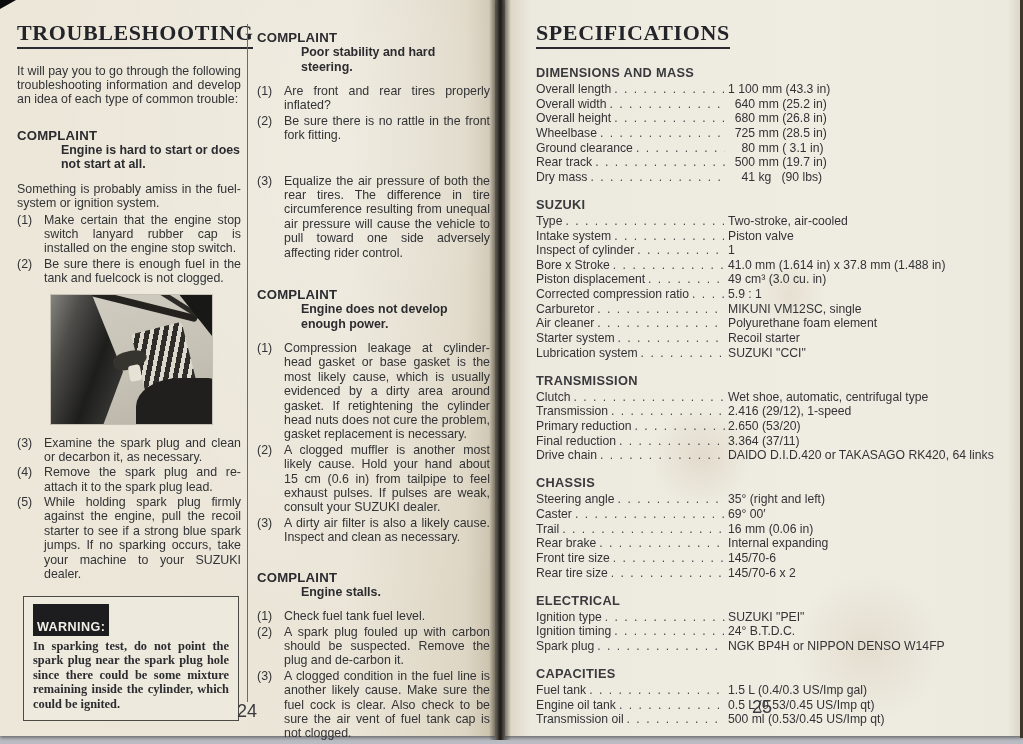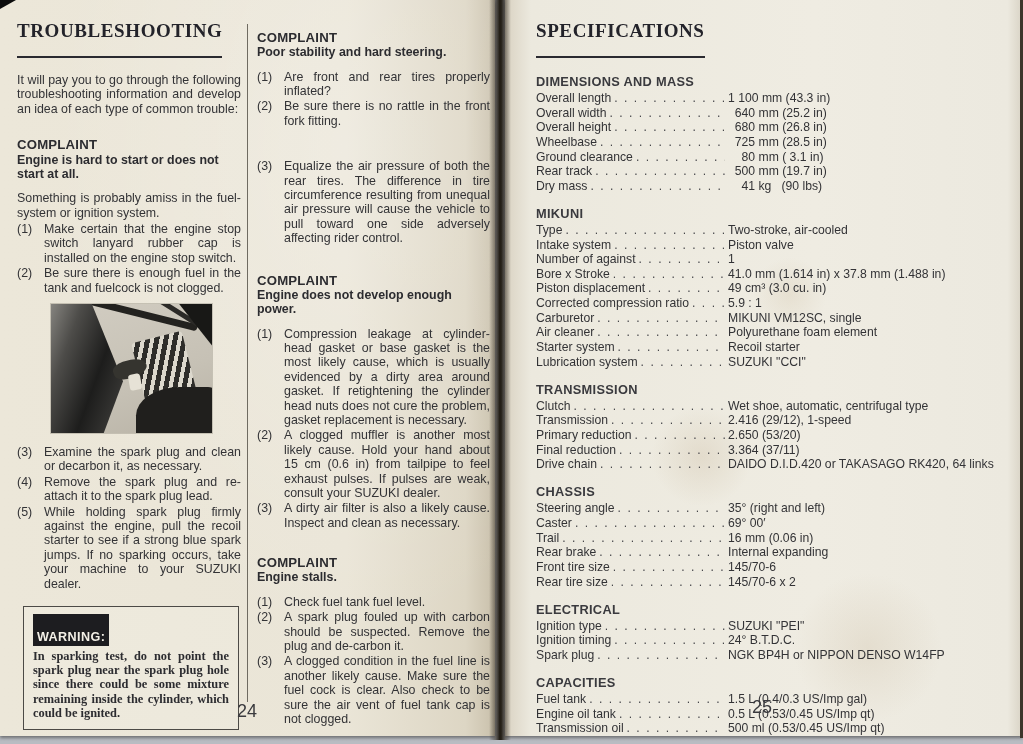--- a/index.html
+++ b/index.html
@@ -33,27 +33,27 @@
     border-top:9px solid #0c0c0c;border-right:16px solid transparent;}
   .right-edge{position:absolute;right:0;top:0;width:3px;height:738px;background:#3c362b;}
 
   
   .col1{position:absolute;left:17px;top:20px;width:224px;font-size:12.4px;line-height:1.16;}
   .col2{position:absolute;left:257px;top:30px;width:233px;font-size:12.4px;line-height:1.16;}
   .col-divider{position:absolute;left:247px;top:24px;width:1px;height:678px;background:#6f6b61;}
 
   h1.doc-title{
     font-family:"Liberation Serif","DejaVu Serif",serif;
-    font-size:19px;font-weight:bold;letter-spacing:.6px;color:#23232a;
-    margin:0 0 0 0;display:inline-block;border-bottom:2.5px solid #2a2a30;padding-bottom:14px;
+    font-size:22px;font-weight:bold;letter-spacing:.6px;color:#23232a;
+    margin:0 0 0 0;display:inline-block;border-bottom:2.5px solid #2a2a30;padding-bottom:1px;
   }
   .just{text-align:justify;}
   .intro{margin:15px 0 0 0;}
   .c-head{font-weight:bold;font-size:13.2px;letter-spacing:.2px;color:#2c2c30;}
-  .c-sub{font-weight:bold;font-size:12.4px;color:#2c2c30;margin-bottom:10px;}
+  .c-sub{font-weight:bold;font-size:12.4px;color:#2c2c30;margin-bottom:10px;margin-left:44px;}
   .complaint1-head{margin-top:21px;}
   .lead{margin:0 0 1px 0;}
   .li{display:flex;margin:0 0 1px 0;}
   .li .num{flex:0 0 27px;}
   .li .txt{flex:1;}
   #c1-items,#c1-items2,#c2-items,#c3-items,#c4-items{margin-top:2px;}
   #c2-items div.li:nth-of-type(3){margin-top:31px;}
   .mt-block{margin-top:27px;}
   .mt-block2{margin-top:25px;}
 
@@ -304,42 +304,42 @@
             <span class="spec-left">
               <span class="spec-label">Dry mass</span>
               <span class="dots"></span>
             </span>
             <span class="spec-value">    41 kg   (90 lbs)</span>
           </div>
         </div>
     </div>
 
     <div class="spec-section">
-      <div class="sec-title">MIKUNI</div>
+      <div class="sec-title">SUZUKI</div>
       <div>
 
           <div class="spec-row">
             <span class="spec-left">
               <span class="spec-label">Type</span>
               <span class="dots"></span>
             </span>
             <span class="spec-value">Two-stroke, air-cooled</span>
           </div>
 
           <div class="spec-row">
             <span class="spec-left">
               <span class="spec-label">Intake system</span>
               <span class="dots"></span>
             </span>
             <span class="spec-value">Piston valve</span>
           </div>
 
           <div class="spec-row">
             <span class="spec-left">
-              <span class="spec-label">Number of against</span>
+              <span class="spec-label">Inspect of cylinder</span>
               <span class="dots"></span>
             </span>
             <span class="spec-value">1</span>
           </div>
 
           <div class="spec-row">
             <span class="spec-left">
               <span class="spec-label">Bore x Stroke</span>
               <span class="dots"></span>
             </span>

